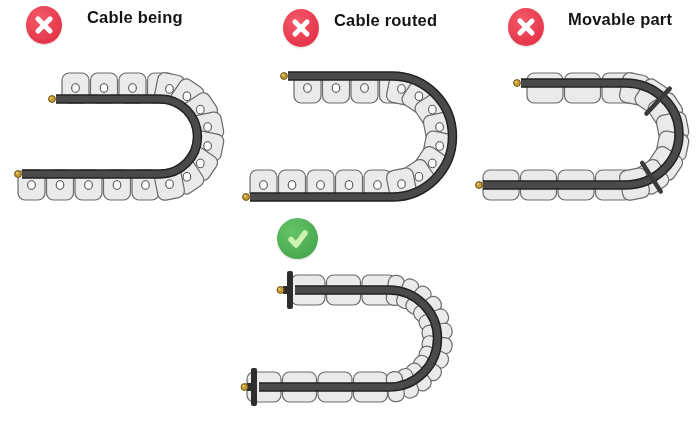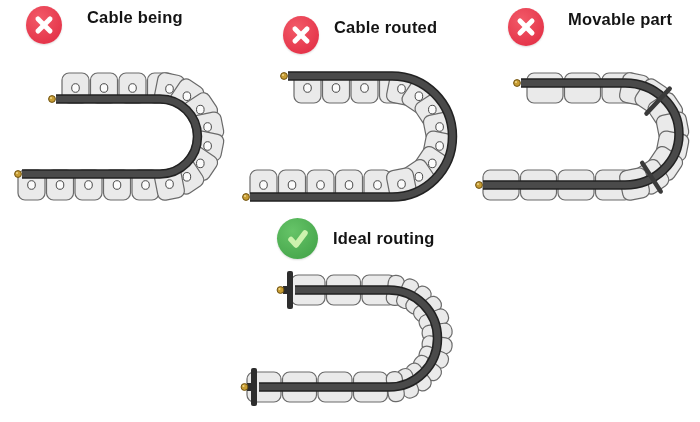--- a/index.html
+++ b/index.html
@@ -16,21 +16,21 @@
     box-shadow:0 1px 2px rgba(0,0,0,0.15);
   }
   .badge-error{width:36px;height:38px;}
   .badge-ok{width:41px;height:41px;}
   .caption{
     font-weight:700;font-size:16.5px;line-height:21px;color:#141414;
     letter-spacing:0.2px;display:flex;flex-direction:column;
   }
   .chain-svg{position:absolute;}
   #lbl-0{left:26px;top:6px;gap:25px;}
-  #lbl-1{left:283px;top:16px;gap:15px;}
+  #lbl-1{left:283px;top:9px;gap:15px;}
   #lbl-2{left:508px;top:8px;gap:24px;}
   #lbl-3{left:277px;top:218px;gap:15px;}
   #lbl-3 .caption{margin-top:10px;}
   #lbl-0 .caption,#lbl-1 .caption,#lbl-2 .caption{margin-top:1px;}
   #chain-0{left:2px;top:60px;}
   #chain-1{left:234px;top:60px;}
   #chain-2{left:467px;top:60px;}
   #chain-3{left:231px;top:262px;}
 </style>
 </head>
@@ -70,24 +70,20 @@
   <div class="caption">
     <span>Movable part</span>
   </div>
 </div>
 
 <div class="figure-label" id="lbl-3">
   <div class="status-badge badge-ok" style="background: radial-gradient(circle at 38% 32%, rgb(102, 196, 104), rgb(63, 159, 69));">
     <svg width="26" height="26" viewBox="0 0 26 26">
       <polyline points="6,13.5 11,19 20,7" fill="none" stroke-width="5.5" stroke-linecap="round" stroke-linejoin="round" class="glyph-stroke-ok" stroke="#cdf3ae"></polyline>
     </svg>
-  </div>
-  <div class="caption">
-    <span>Ideal routing</span>
-    <span></span>
   </div>
 </div>
 
 <svg class="chain-svg" id="chain-0" width="235" height="150" viewBox="0 0 235 150">
     <rect x="60" y="13" width="27" height="30" rx="7" fill="#eaeaea" stroke="#6a6a6a" stroke-width="1.2"></rect>
     <ellipse cx="73.5" cy="28" rx="3.8" ry="4.3" fill="#fbfbfb" stroke="#4a4a4a" stroke-width="1"></ellipse>
     <rect x="88.5" y="13" width="27" height="30" rx="7" fill="#eaeaea" stroke="#6a6a6a" stroke-width="1.2"></rect>
     <ellipse cx="102" cy="28" rx="3.8" ry="4.3" fill="#fbfbfb" stroke="#4a4a4a" stroke-width="1"></ellipse>
     <rect x="117" y="13" width="27" height="30" rx="7" fill="#eaeaea" stroke="#6a6a6a" stroke-width="1.2"></rect>
     <ellipse cx="130.5" cy="28" rx="3.8" ry="4.3" fill="#fbfbfb" stroke="#4a4a4a" stroke-width="1"></ellipse>

